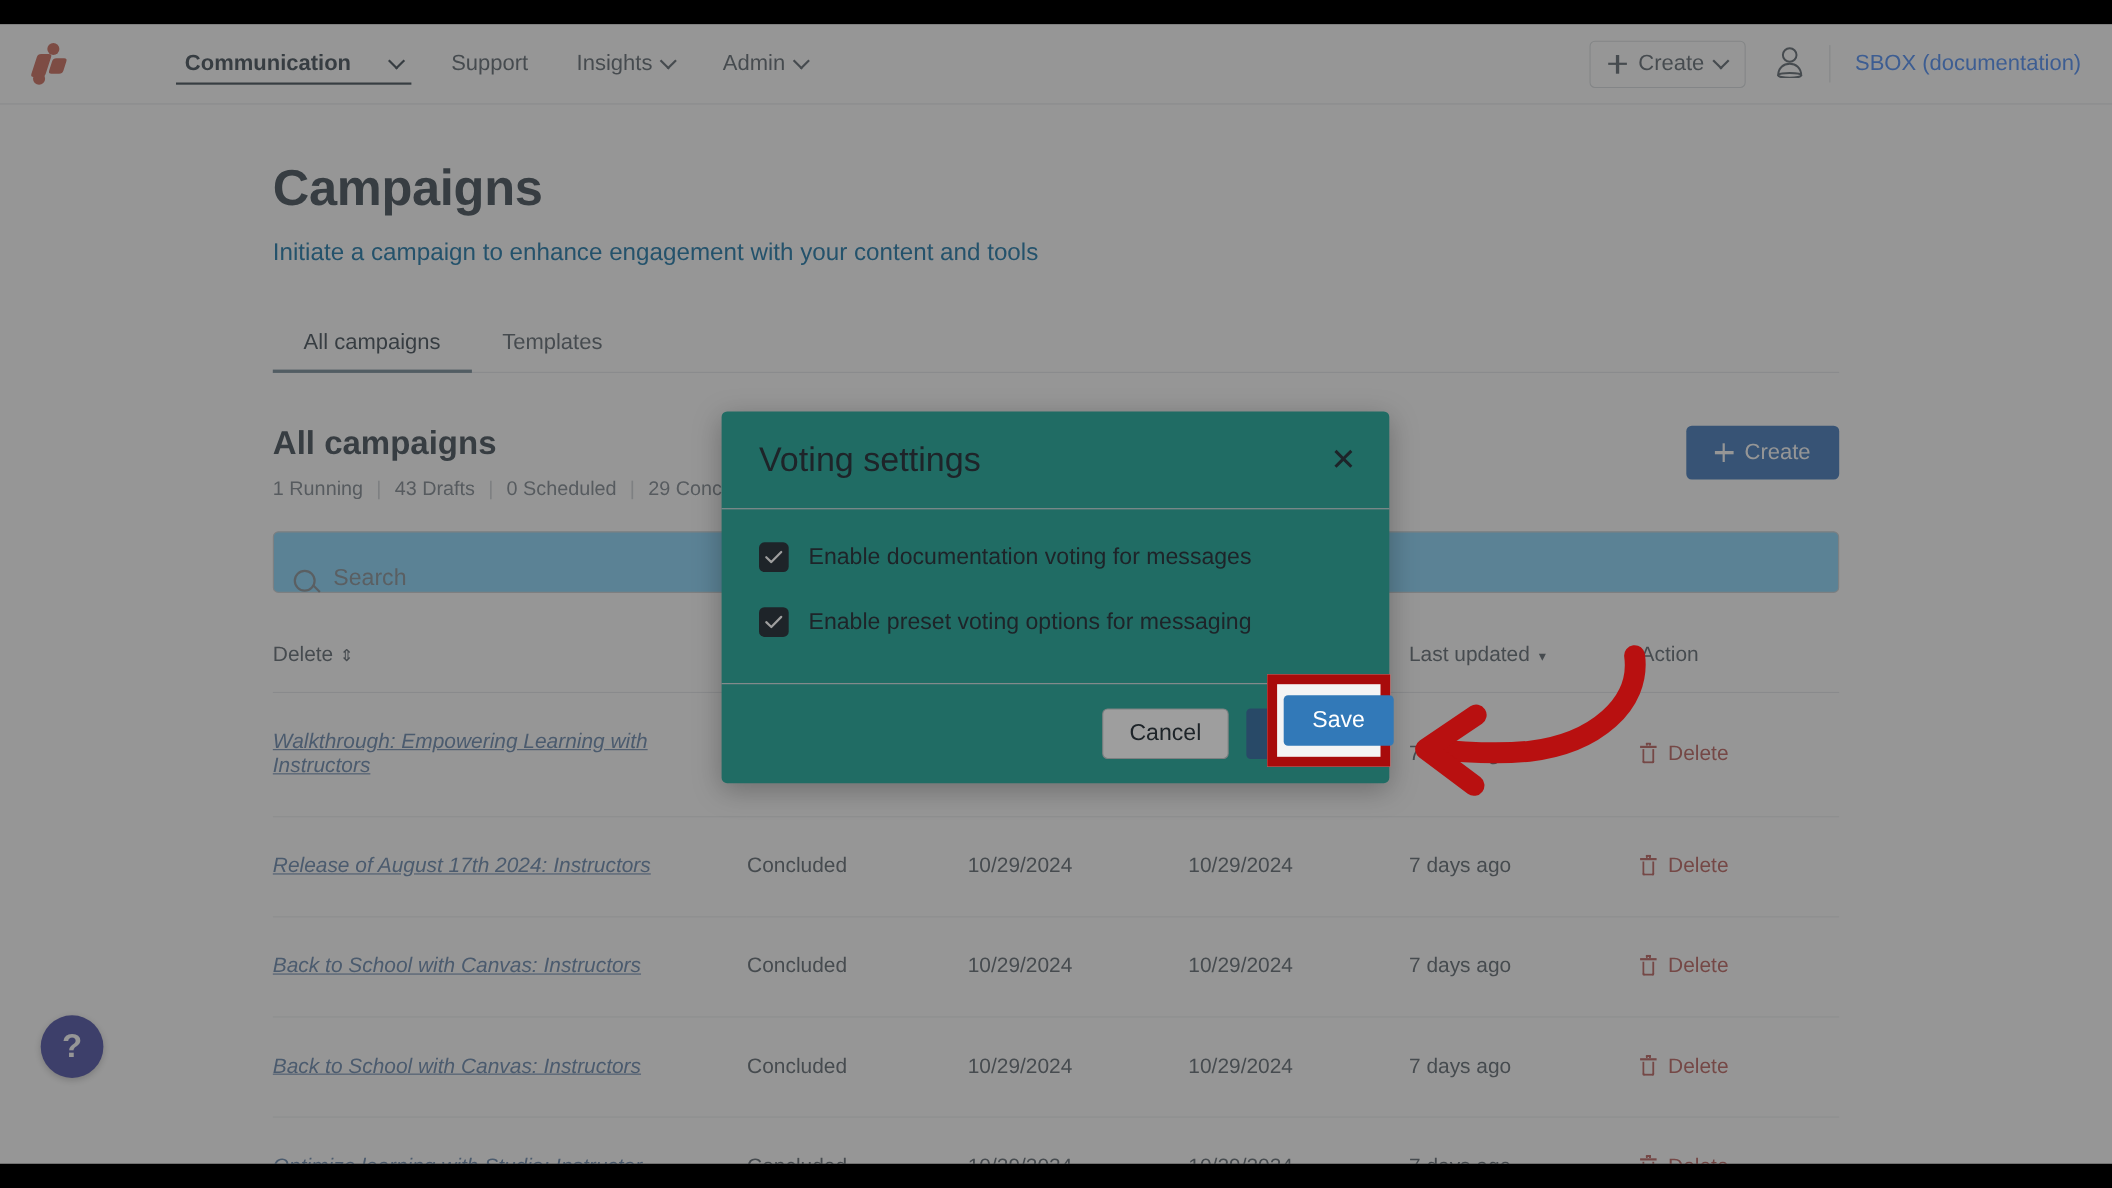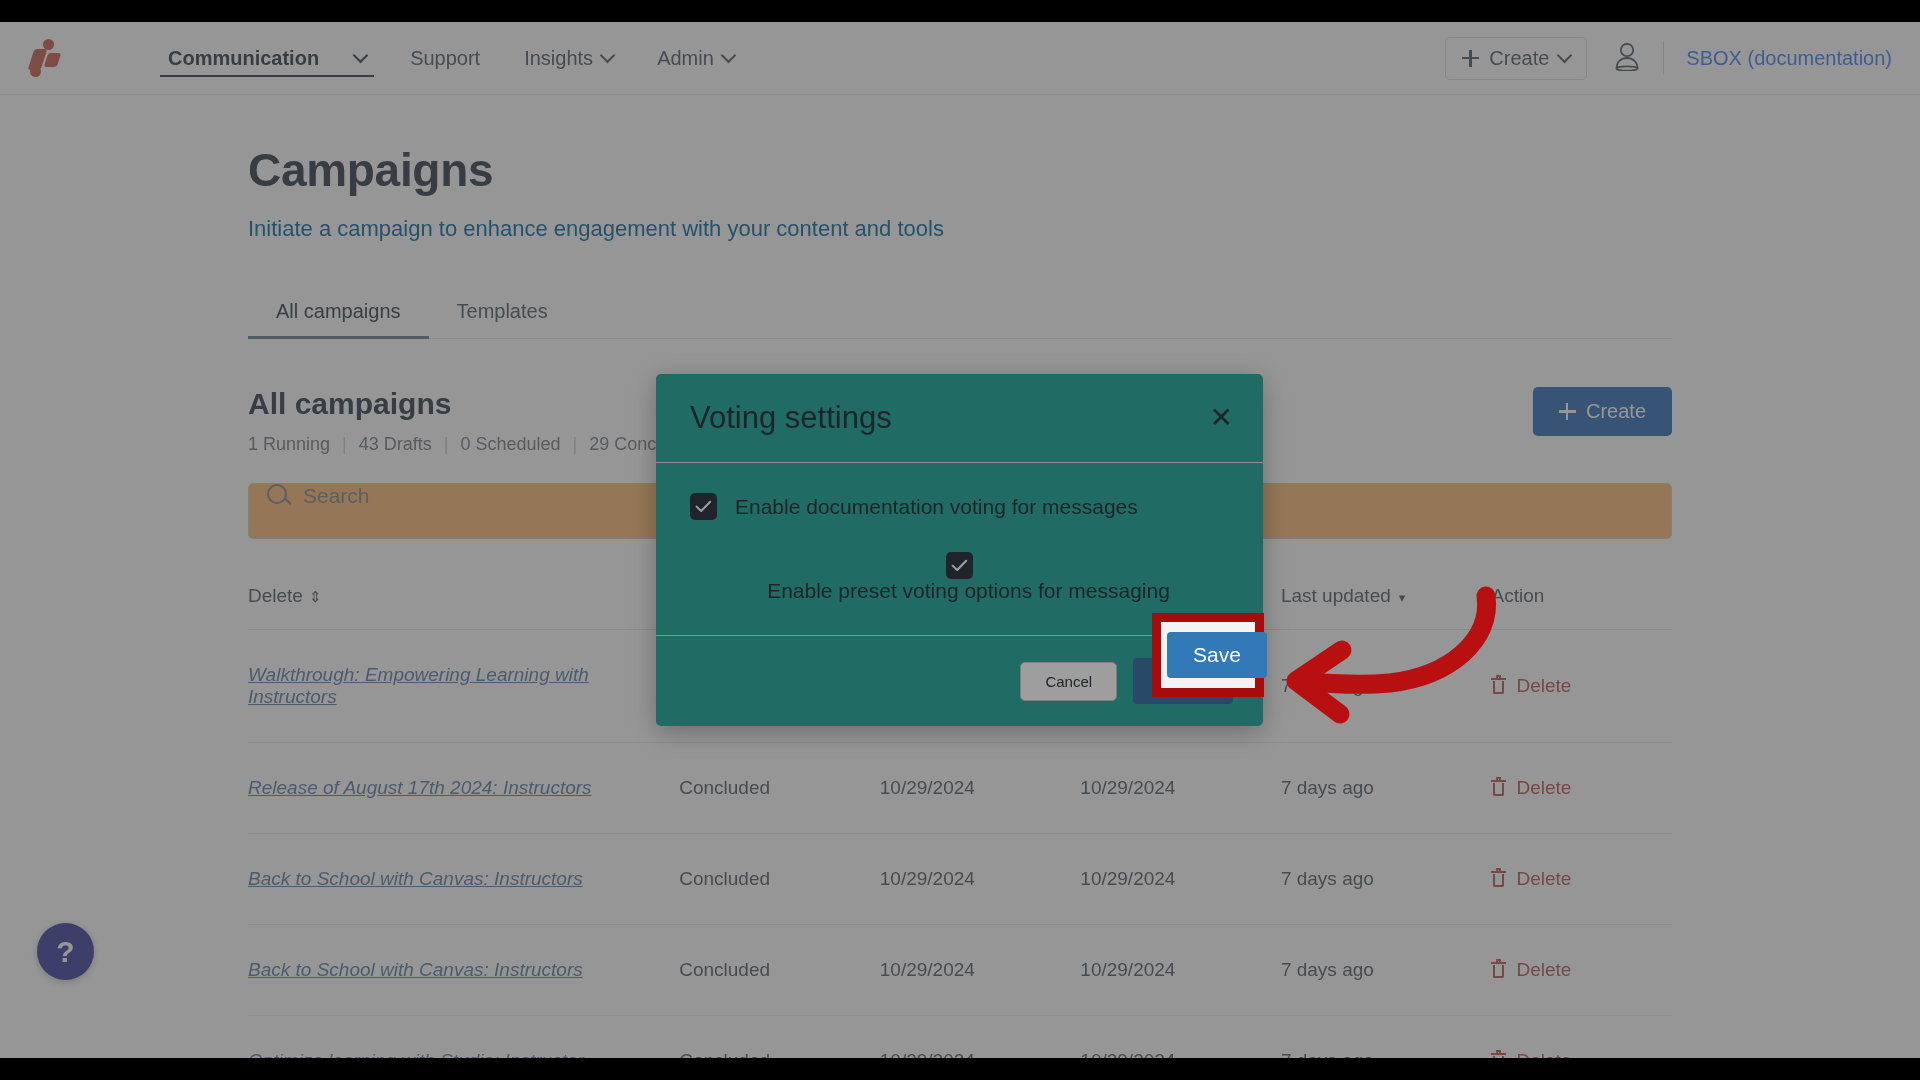--- a/index.html
+++ b/index.html
@@ -110,21 +110,21 @@
   #section-stats .sep { margin: 0 12px; color: #c9ced2; }
   #create-btn {
     margin-left: auto; display: flex; align-items: center; gap: 10px;
     background: #2d6cb5; color: #fff; font-size: 20px;
     border-radius: 5px; padding: 13px 26px; cursor: pointer;
   }
 
   
   #searchbar {
     margin-top: 28px; height: 56px; border: 1px solid #c7cdd1; border-radius: 5px;
-    display: flex; align-items: flex-start; padding: 0 18px; background: #fdba74;
+    display: flex; align-items: flex-end; padding: 0 18px; background: #7dd3fc;
   }
   #searchbar .mag {
     width: 20px; height: 20px; border: 2.2px solid #7b858d; border-radius: 50%;
     position: relative; margin-right: 16px; flex: none;
   }
   #searchbar .mag::after {
     content: ""; position: absolute; width: 9px; height: 2.2px; background: #7b858d;
     transform: rotate(45deg); right: -7px; bottom: 0px;
   }
   #search-input {
@@ -193,34 +193,34 @@
     display: flex; align-items: center; padding: 26px 30px 26px 34px;
     border-bottom: 1px solid #e3e5e8;
   }
   #modal-title { font-size: 31px; color: #2d3b45; font-weight: 400; }
   #modal-close {
     margin-left: auto; font-size: 28px; color: #2d3b45; cursor: pointer;
     line-height: 1; font-weight: 500;
   }
   #modal-body { padding: 30px 34px 26px 34px; }
   .checkrow { display: flex; align-items: center; margin-bottom: 32px; }
-  .checkrow:last-child { margin-bottom: 6px; flex-direction: column; }
+  .checkrow:last-child { margin-bottom: 16px; }
   .cbox {
     width: 27px; height: 27px; border-radius: 5px; background: #2d3b45;
     display: flex; align-items: center; justify-content: center; flex: none;
     cursor: pointer;
   }
   .cbox svg { display: block; }
   .checkrow label { margin-left: 18px; font-size: 21px; color: #2d3b45; cursor: pointer; }
   #modal-footer {
     border-top: 1px solid #e3e5e8; padding: 22px 30px;
     display: flex; justify-content: flex-end; align-items: center; gap: 16px;
   }
   #cancel-button {
-    font-size: 15px; color: #2d3b45; background: #fff;
+    font-size: 21px; color: #2d3b45; background: #fff;
     border: 1px solid #c7cdd1; border-radius: 5px; padding: 10px 24px; cursor: pointer;
     font-family: inherit;
   }
   #save-button {
     font-size: 21px; color: #ffffff; background: #3279b8;
     border: none; border-radius: 4px; padding: 11px 26px; cursor: pointer;
     font-family: inherit;
   }
 
   

